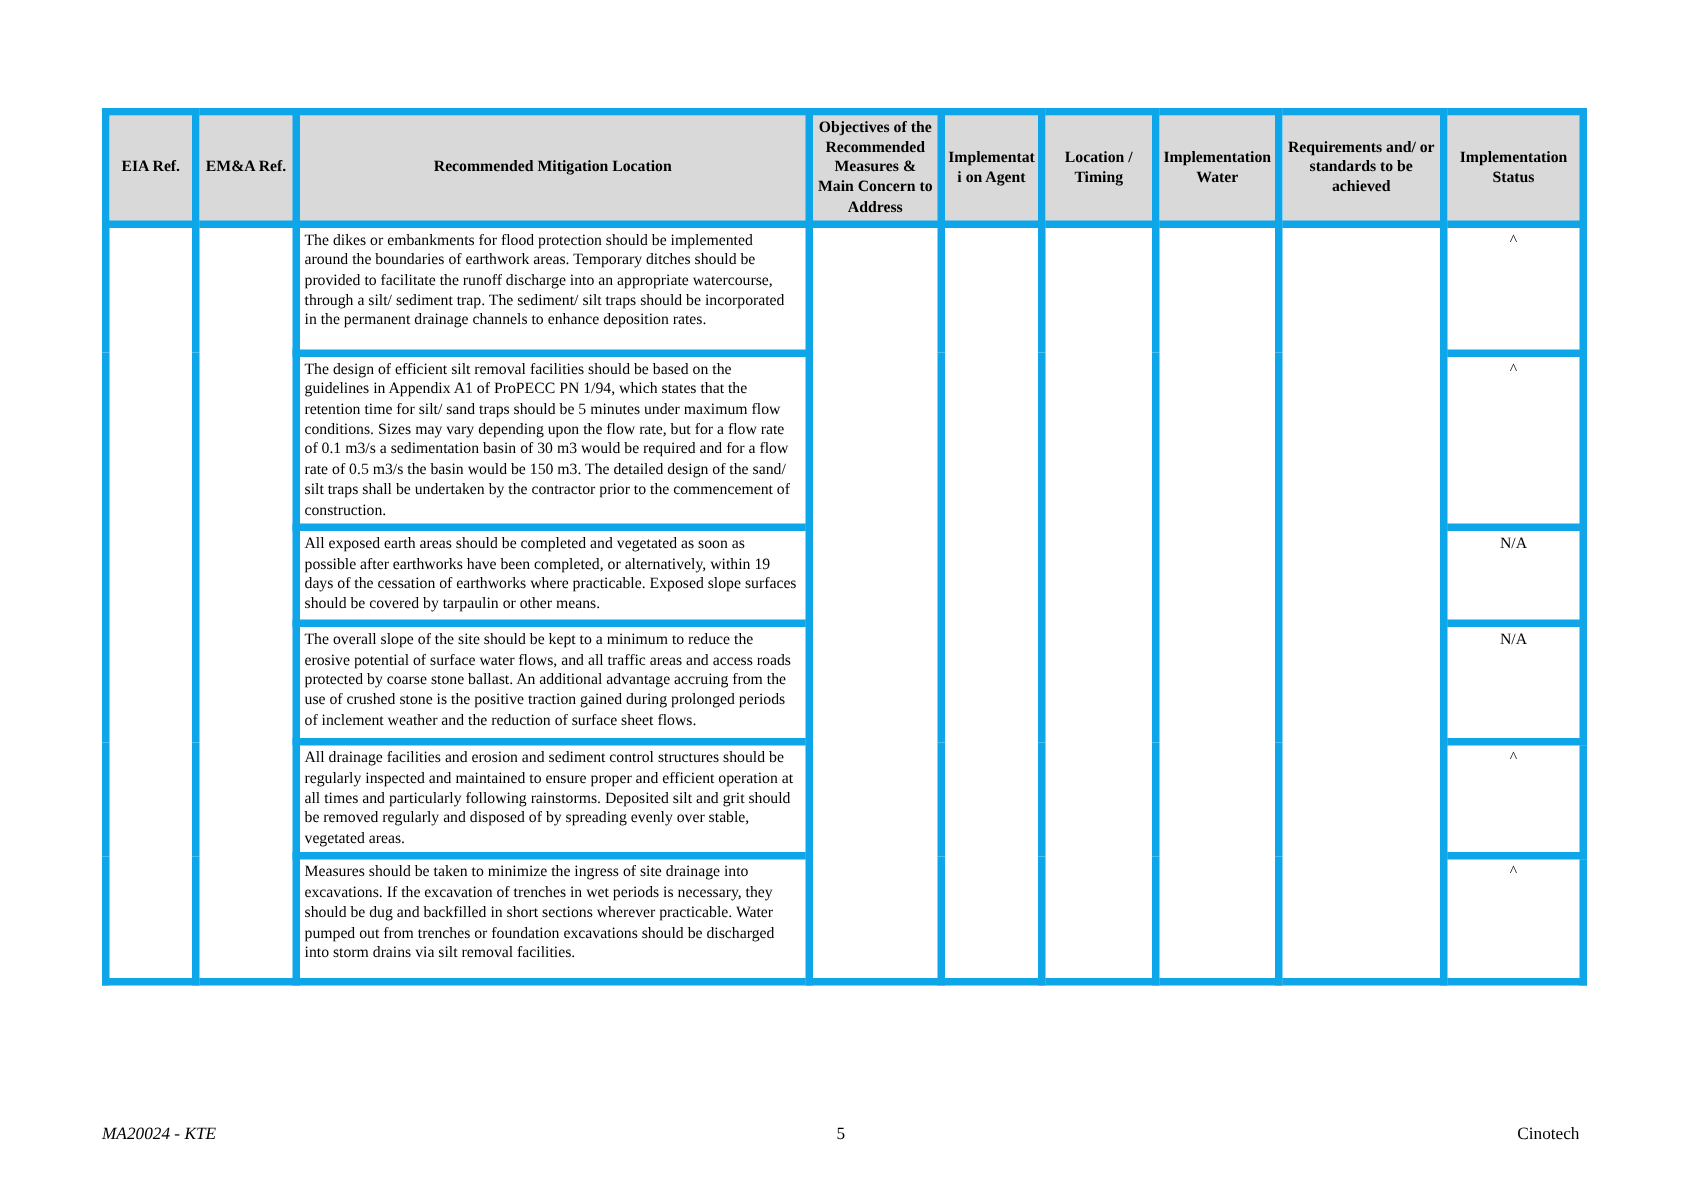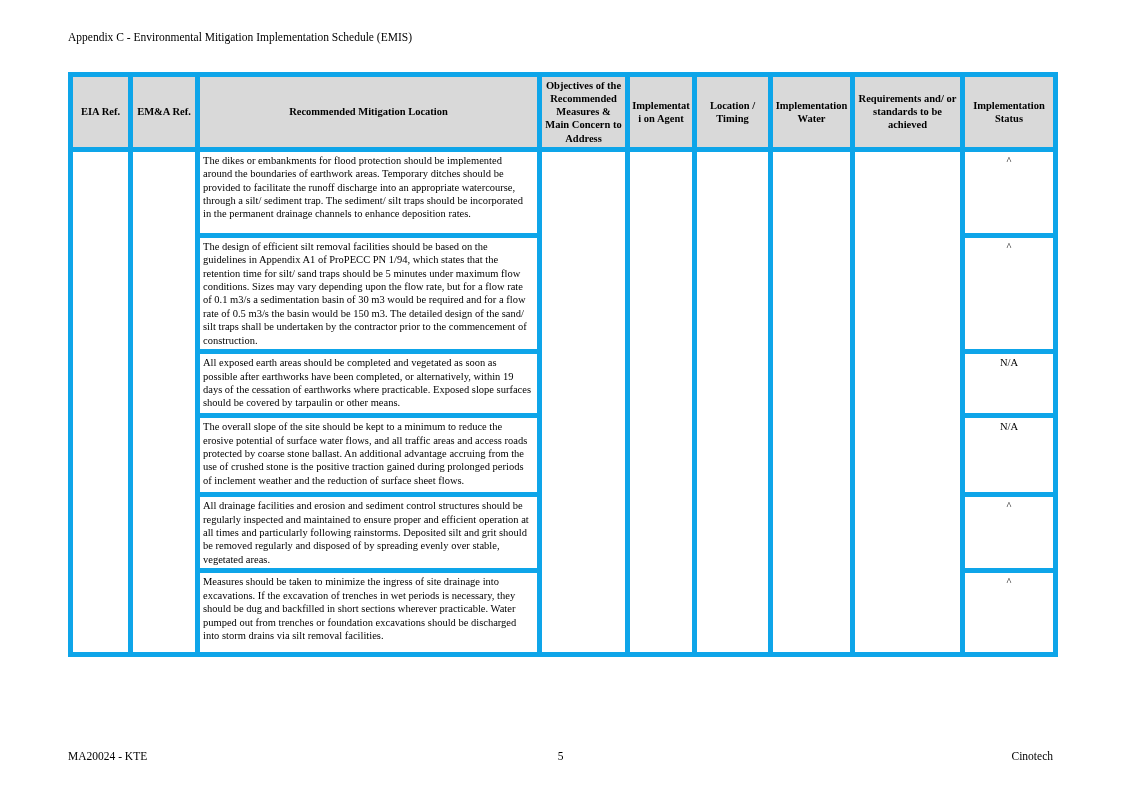--- a/index.html
+++ b/index.html
@@ -59,30 +59,29 @@
   td.empty-cell {
     background: #ffffff;
   }
   .footer {
     position: absolute;
     left: 68px;
     top: 750px;
     width: 985px;
     font-size: 11.5px;
   }
-  .footer .footer-left  { position: absolute; left: 0; top: 0; }
+  .footer .footer-left  { position: absolute; left: 0; top: 0; font-style: italic; }
   .footer .footer-center{ position: absolute; left: 0; top: 0; width: 100%; text-align: center; }
   .footer .footer-right { position: absolute; right: 0; top: 0; text-align: center; }
 </style>
 </head>
 <body>
 
 <div class="page">
 
-  <div class="doc-title">Appendix C - Environmental Mitigation Implementation Schedule (EMIS)</div>
 
   <table class="emis">
     <colgroup>
       <col style="width:60px">
       <col style="width:67px">
       <col style="width:342px">
       <col style="width:88px">
       <col style="width:67px">
       <col style="width:76px">
       <col style="width:82px">

